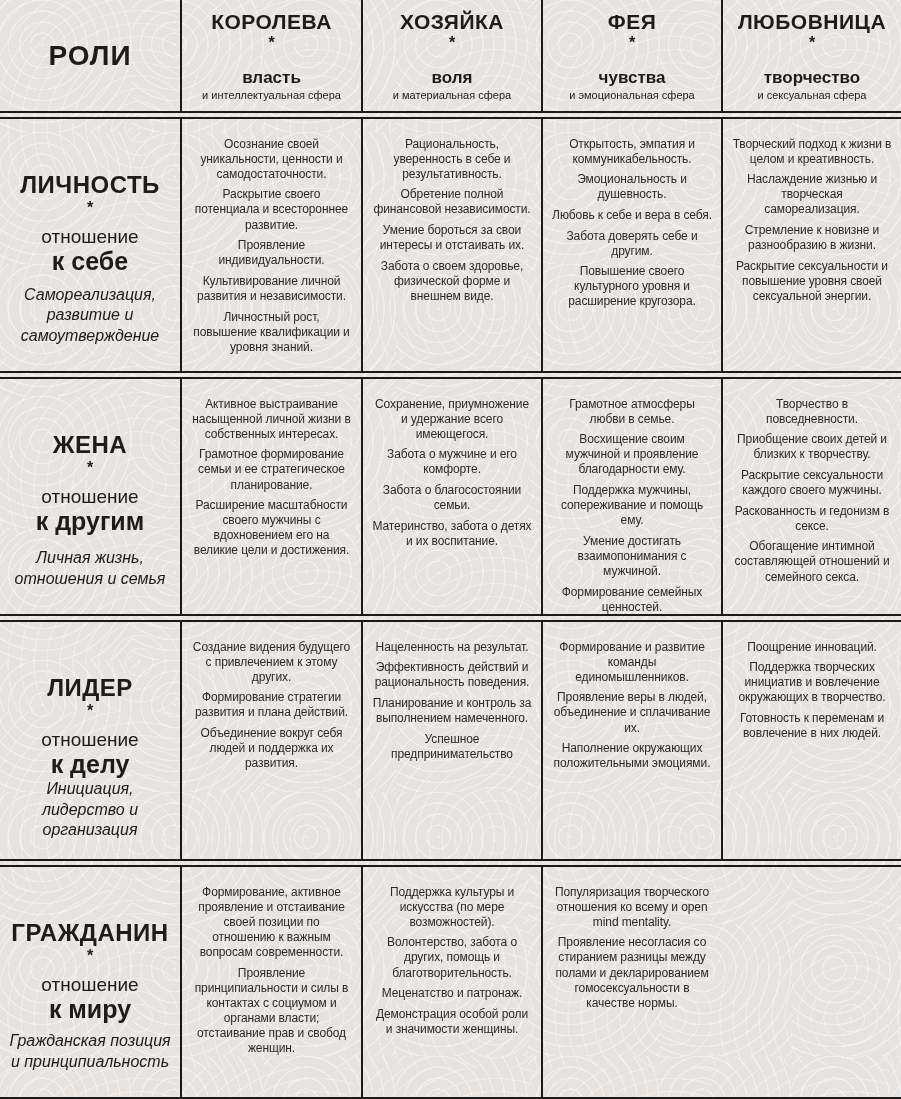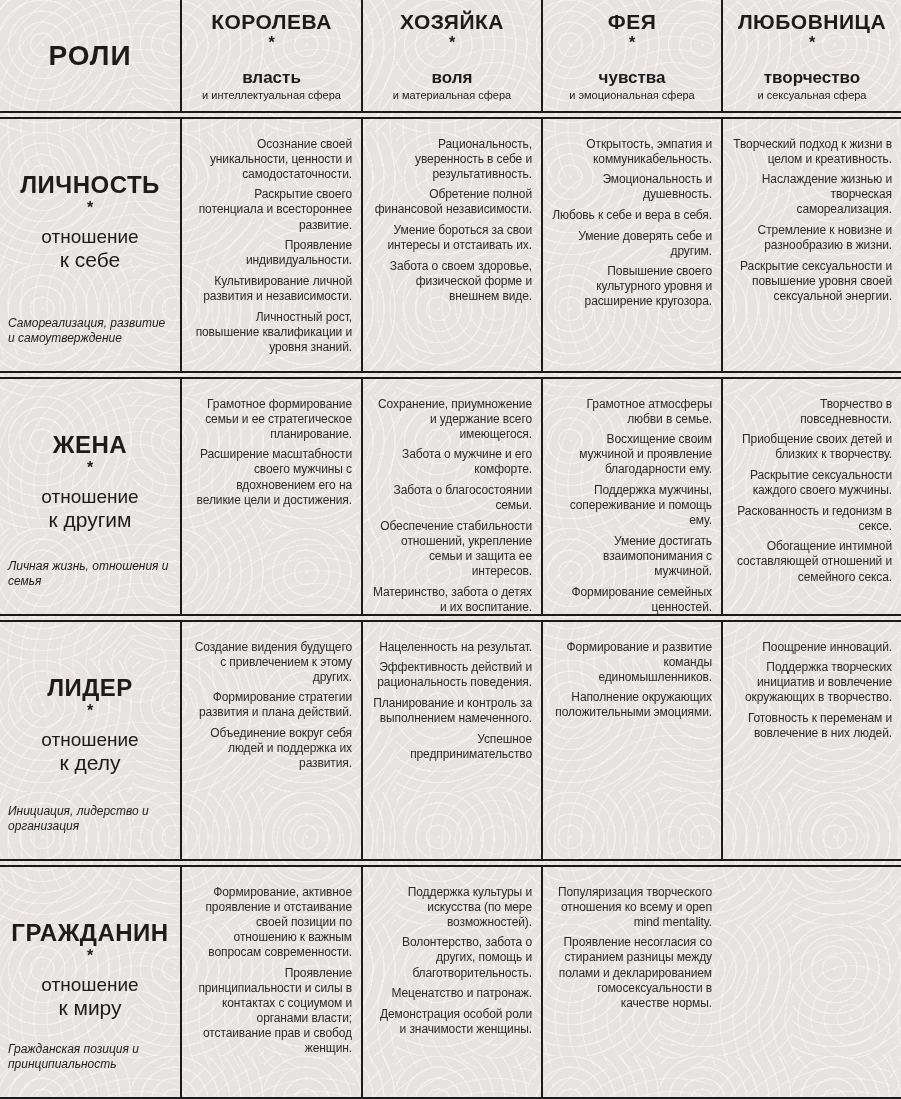--- a/index.html
+++ b/index.html
@@ -40,30 +40,30 @@
     display:flex;flex-direction:column;align-items:center;justify-content:center;
     text-align:left;padding:0 4px;
   }
   .col-title{font-size:21px;font-weight:700;letter-spacing:.5px}
   .star{font-size:16px;font-weight:700;line-height:.9;margin:2px 0}
   .keyword{font-size:17px;font-weight:700;margin-top:16px}
   .sphere{font-size:11px;margin-top:1px;white-space:nowrap}
 
   .label-cell{
     display:flex;flex-direction:column;align-items:center;
-    padding:52px 8px 24px;
+    text-align:center;padding:52px 8px 24px;
   }
   .row-title{font-size:24px;font-weight:700;letter-spacing:.5px}
   .relation{font-size:19px;line-height:1.1;margin-top:10px}
-  .relation-bold{font-size:21px;font-weight:400;line-height:1.1}
-  .subtitle{font-style:italic;font-size:12px;line-height:1.3;margin-top:auto}
+  .relation-bold{font-size:25px;font-weight:700;line-height:1.1}
+  .subtitle{font-style:italic;font-size:16px;line-height:1.3;margin-top:auto}
 
   .body-cell{padding:12px 9px;text-align:center;color:var(--cell-txt)}
   .body-cell p{
-    font-size:12px;line-height:1.26;letter-spacing:-.1px;margin:5.5px 0;text-align:right;
+    font-size:12px;line-height:1.26;letter-spacing:-.1px;margin:5.5px 0;
   }
 </style>
 </head>
 <body>
 
 <div class="table">
   <div class="band header-band">
     <div class="cell roles-cell">
       <span class="roles-title">РОЛИ</span>
     </div>
@@ -111,47 +111,47 @@
         <div class="cell body-cell">
           <p class="cell-para">Рациональность, уверенность в себе и результативность.</p>
           <p class="cell-para">Обретение полной финансовой независимости.</p>
           <p class="cell-para">Умение бороться за свои интересы и отстаивать их.</p>
           <p class="cell-para">Забота о своем здоровье, физической форме и внешнем виде.</p>
         </div>
         <div class="cell body-cell">
           <p class="cell-para">Открытость, эмпатия и коммуникабельность.</p>
           <p class="cell-para">Эмоциональность и душевность.</p>
           <p class="cell-para">Любовь к себе и вера в себя.</p>
-          <p class="cell-para">Умение доверять себе и другим.</p>
+          <p class="cell-para">Забота доверять себе и другим.</p>
           <p class="cell-para">Повышение своего культурного уровня и расширение кругозора.</p>
         </div>
         <div class="cell body-cell">
           <p class="cell-para">Творческий подход к жизни в целом и креативность.</p>
           <p class="cell-para">Наслаждение жизнью и творческая самореализация.</p>
           <p class="cell-para">Стремление к новизне и разнообразию в жизни.</p>
           <p class="cell-para">Раскрытие сексуальности и повышение уровня своей сексуальной энергии.</p>
         </div>
       </div>
       <div class="band row-band">
         <div class="cell label-cell">
           <div class="row-title">ЖЕНА</div>
           <div class="star">*</div>
           <div class="relation">отношение</div>
           <div class="relation-bold">к другим</div>
           <div class="subtitle">Личная жизнь, отношения и семья</div>
         </div>
         <div class="cell body-cell">
+          <p class="cell-para">Активное выстраивание насыщенной личной жизни в собственных интересах.</p>
           <p class="cell-para">Грамотное формирование семьи и ее стратегическое планирование.</p>
           <p class="cell-para">Расширение масштабности своего мужчины с вдохновением его на великие цели и достижения.</p>
         </div>
         <div class="cell body-cell">
           <p class="cell-para">Сохранение, приумножение и удержание всего имеющегося.</p>
           <p class="cell-para">Забота о мужчине и его комфорте.</p>
           <p class="cell-para">Забота о благосостоянии семьи.</p>
-          <p class="cell-para">Обеспечение стабильности отношений, укрепление семьи и защита ее интересов.</p>
           <p class="cell-para">Материнство, забота о детях и их воспитание.</p>
         </div>
         <div class="cell body-cell">
           <p class="cell-para">Грамотное атмосферы любви в семье.</p>
           <p class="cell-para">Восхищение своим мужчиной и проявление благодарности ему.</p>
           <p class="cell-para">Поддержка мужчины, сопереживание и помощь ему.</p>
           <p class="cell-para">Умение достигать взаимопонимания с мужчиной.</p>
           <p class="cell-para">Формирование семейных ценностей.</p>
         </div>
         <div class="cell body-cell">
@@ -176,20 +176,21 @@
           <p class="cell-para">Объединение вокруг себя людей и поддержка их развития.</p>
         </div>
         <div class="cell body-cell">
           <p class="cell-para">Нацеленность на результат.</p>
           <p class="cell-para">Эффективность действий и рациональность поведения.</p>
           <p class="cell-para">Планирование и контроль за выполнением намеченного.</p>
           <p class="cell-para">Успешное предпринимательство</p>
         </div>
         <div class="cell body-cell">
           <p class="cell-para">Формирование и развитие команды единомышленников.</p>
+          <p class="cell-para">Проявление веры в людей, объединение и сплачивание их.</p>
           <p class="cell-para">Наполнение окружающих положительными эмоциями.</p>
         </div>
         <div class="cell body-cell">
           <p class="cell-para">Поощрение инноваций.</p>
           <p class="cell-para">Поддержка творческих инициатив и вовлечение окружающих в творчество.</p>
           <p class="cell-para">Готовность к переменам и вовлечение в них людей.</p>
         </div>
       </div>
       <div class="band row-band">
         <div class="cell label-cell">

